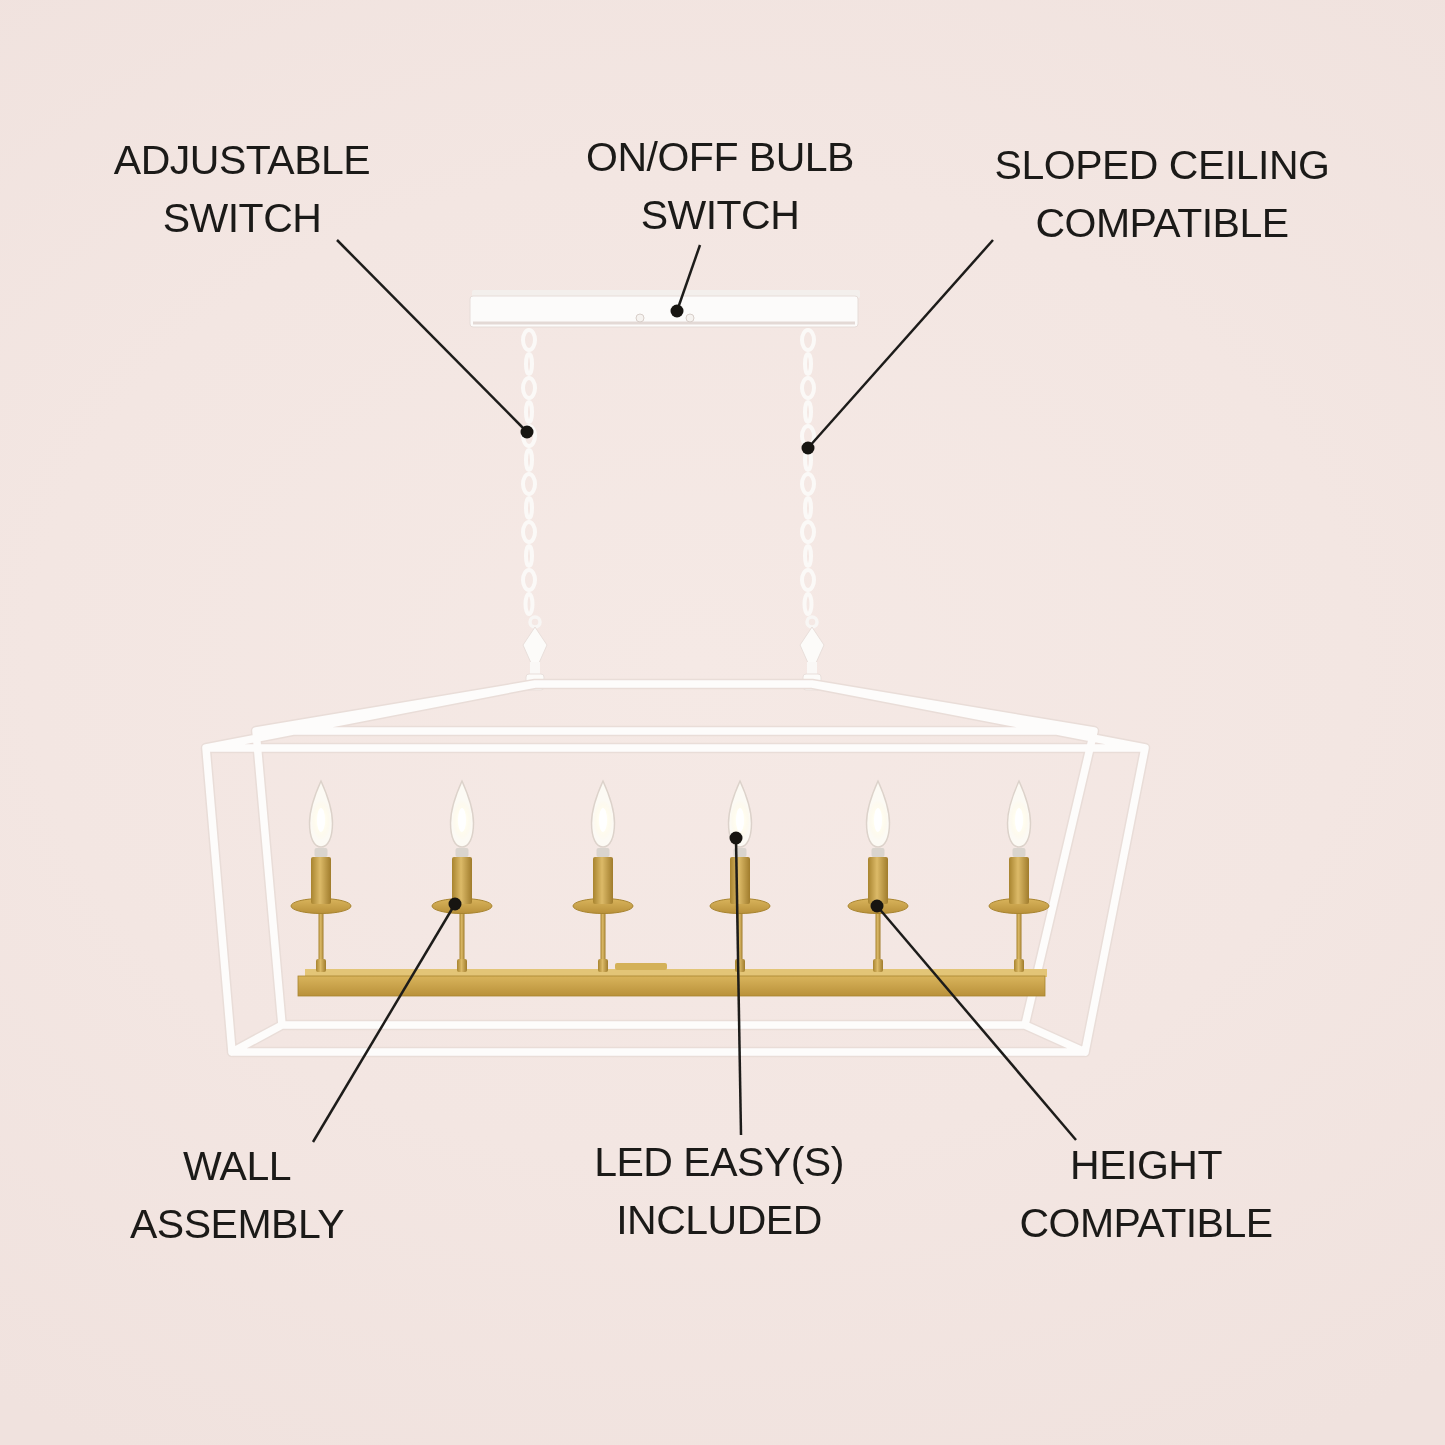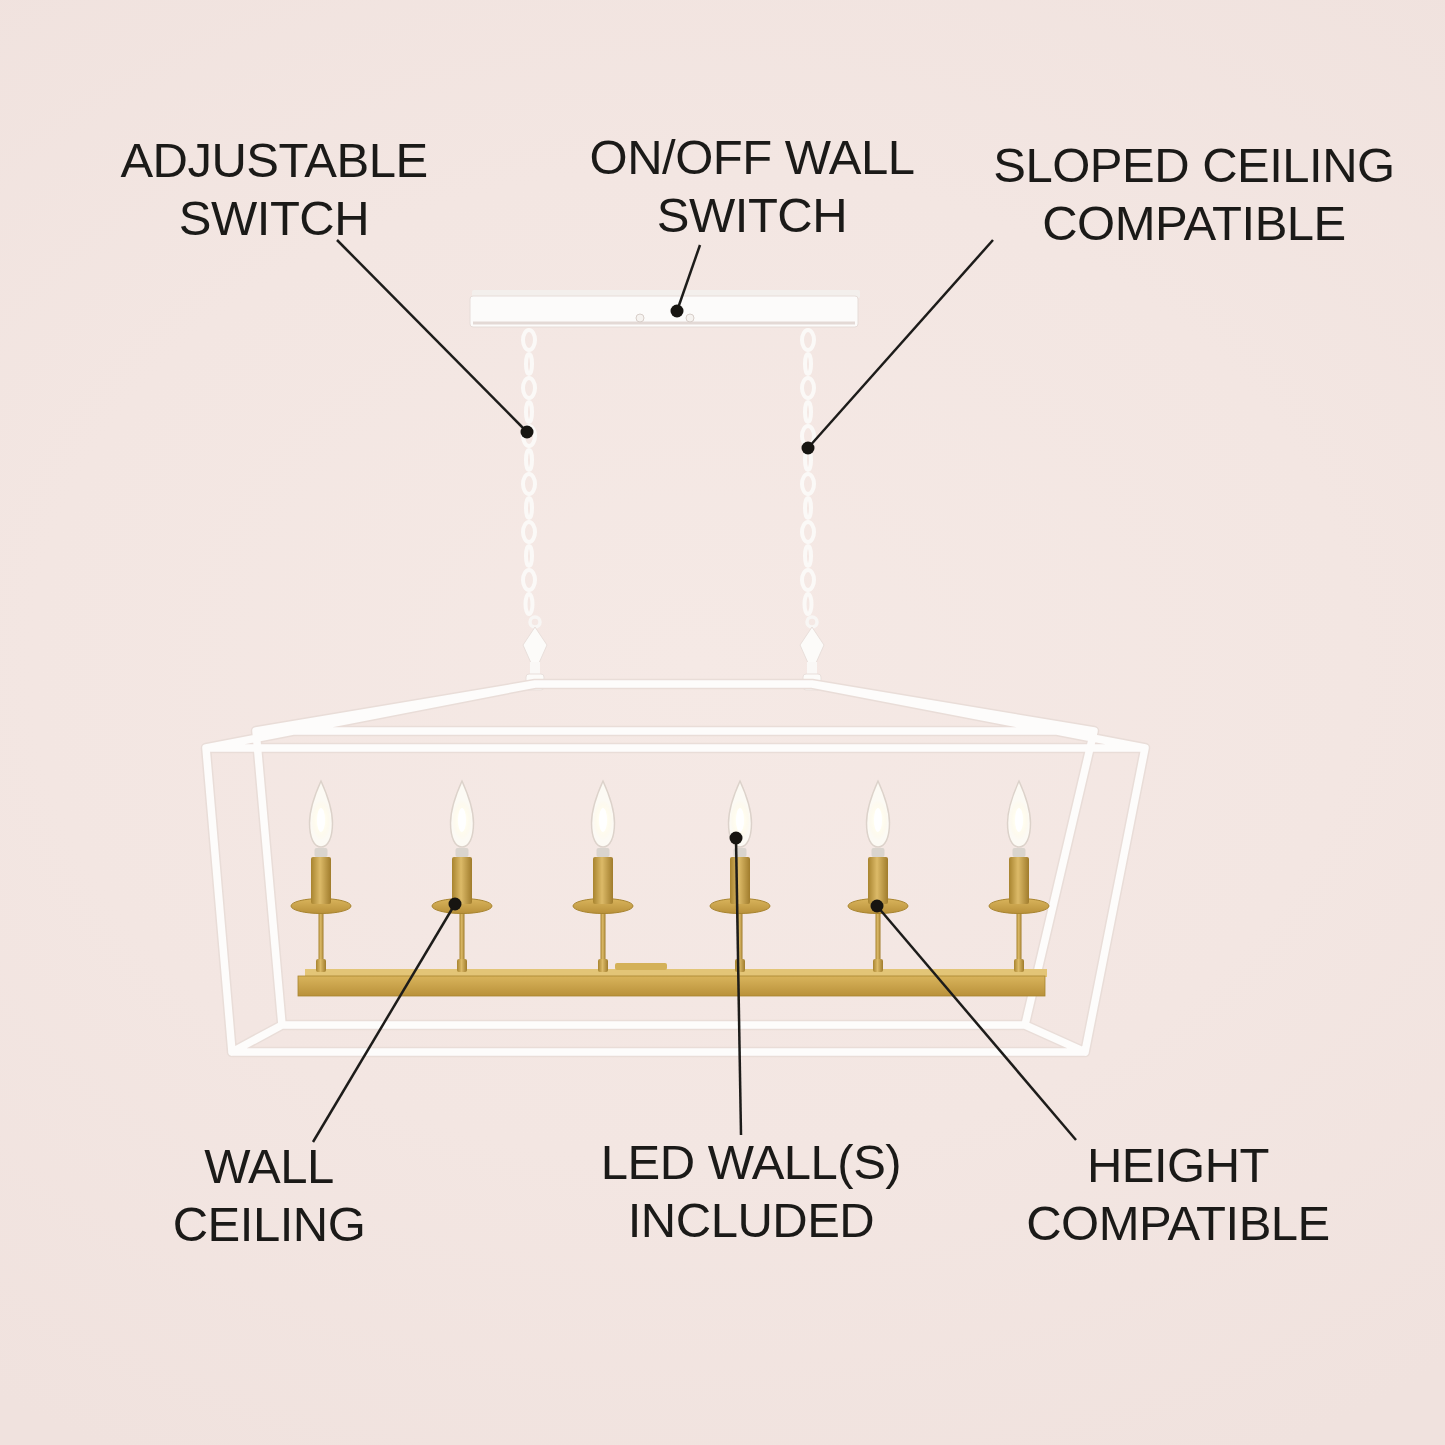--- a/index.html
+++ b/index.html
@@ -5,22 +5,22 @@
   html,body{margin:0;padding:0;}
   body{
     width:1445px;height:1445px;position:relative;overflow:hidden;
     background:radial-gradient(ellipse 1200px 900px at 48% 46%, #f5e9e5 0%, #f3e6e2 55%, #f0e2de 100%);
     font-family:"Liberation Sans", sans-serif;
   }
   .stage{position:absolute;inset:0;}
   svg{position:absolute;top:0;left:0;}
   .label{
     position:absolute;transform:translateX(-50%);
-    font-size:49px;line-height:58px;font-weight:400;letter-spacing:-0.5px;
-    color:#1b1a18;text-align:center;white-space:nowrap;margin-left:32px;
+    font-size:41px;line-height:58px;font-weight:400;letter-spacing:-0.5px;
+    color:#1b1a18;text-align:center;white-space:nowrap;
   }
   .label span{display:block;}
 </style>
 </head>
 <body>
 
 <div class="stage">
 
   <svg width="1445" height="1445" viewBox="0 0 1445 1445">
     <defs>
@@ -127,36 +127,36 @@
       <circle cx="877" cy="906" r="6.5"></circle>
     </g>
   </svg>
 
   <div class="label" style="left:242px;top:131px">
     <span>ADJUSTABLE</span>
     <span>SWITCH</span>
   </div>
 
   <div class="label" style="left:720px;top:128px">
-    <span>ON/OFF WALL</span>
+    <span>ON/OFF BULB</span>
     <span>SWITCH</span>
   </div>
 
   <div class="label" style="left:1162px;top:136px">
     <span>SLOPED CEILING</span>
     <span>COMPATIBLE</span>
   </div>
 
   <div class="label" style="left:237px;top:1137px">
     <span>WALL</span>
-    <span>CEILING</span>
+    <span>ASSEMBLY</span>
   </div>
 
   <div class="label" style="left:719px;top:1133px">
-    <span>LED WALL(S)</span>
+    <span>LED EASY(S)</span>
     <span>INCLUDED</span>
   </div>
 
   <div class="label" style="left:1146px;top:1136px">
     <span>HEIGHT</span>
     <span>COMPATIBLE</span>
   </div>
 
 </div>
 

